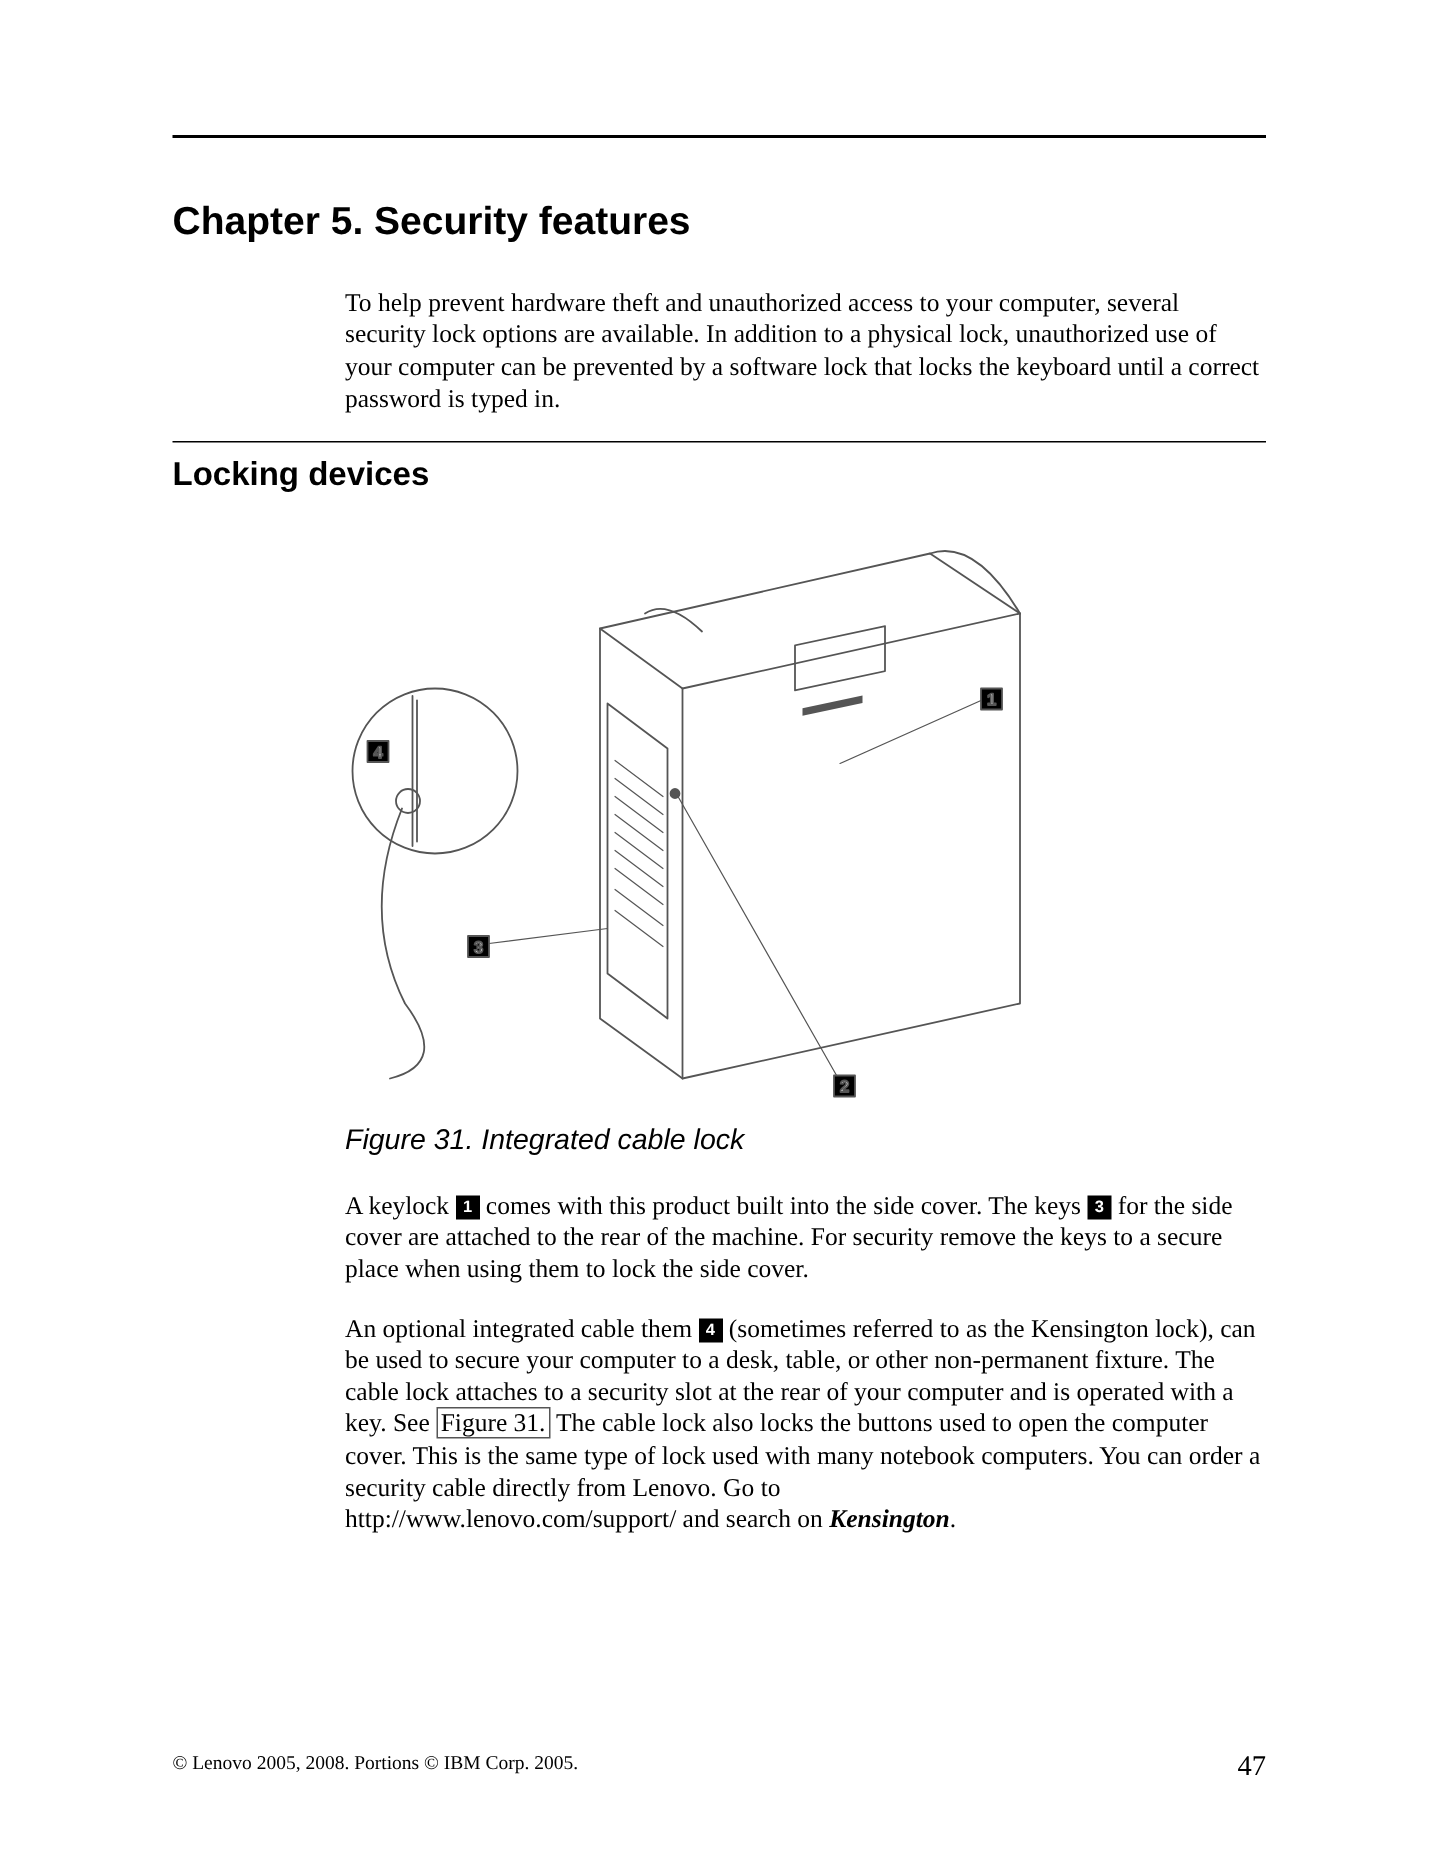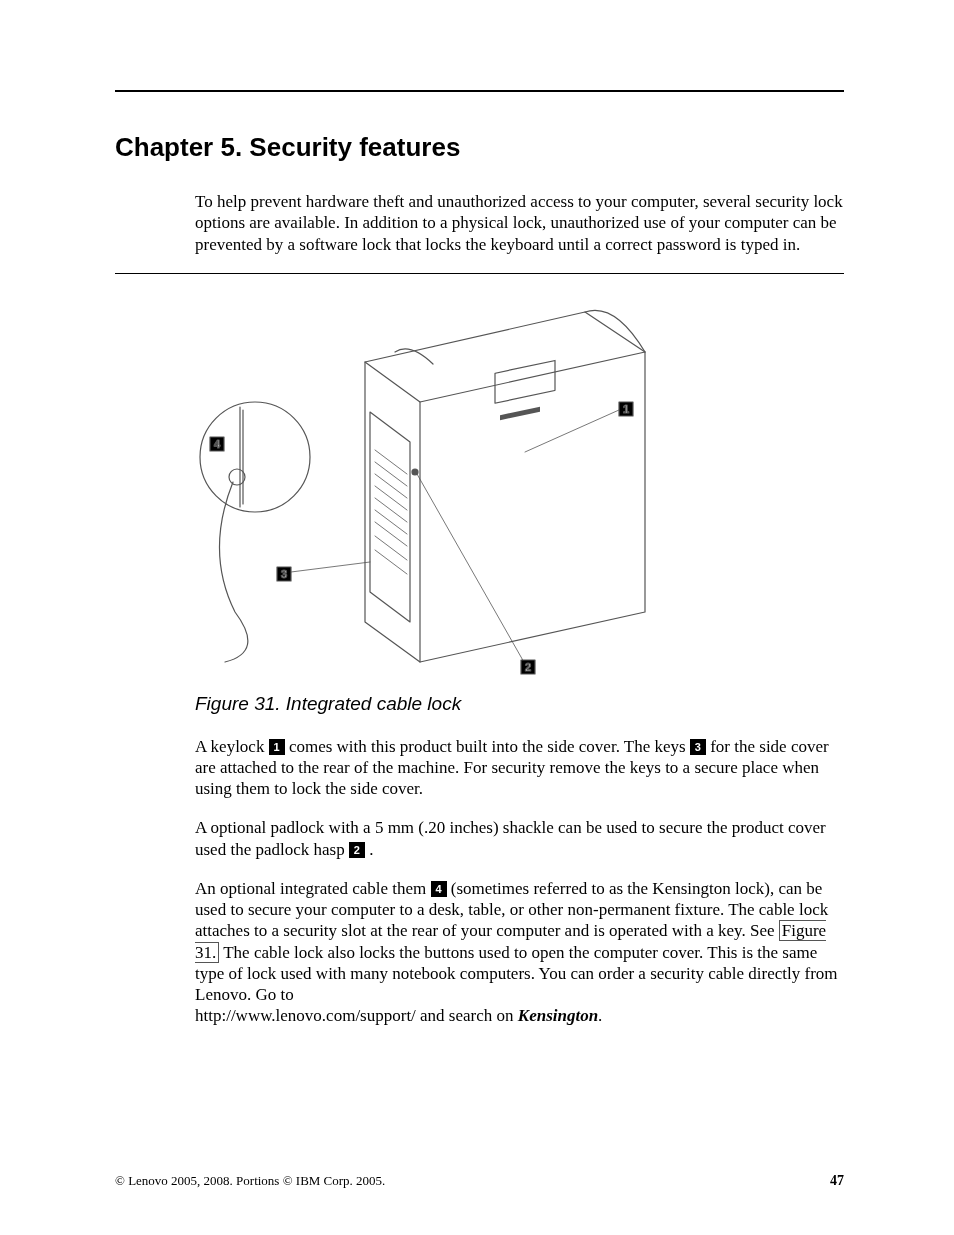--- a/index.html
+++ b/index.html
@@ -32,21 +32,21 @@
     font-size: 26px;
     margin: 0 0 28px 0;
   }
   h2.section {
     font-family: Arial, Helvetica, sans-serif;
     font-weight: bold;
     font-size: 22px;
     margin: 0 0 10px 0;
   }
   .body-block {
-    margin-left: 80px;
+    margin-left: 115px;
     font-size: 17px;
     line-height: 1.25;
   }
   .para {
     margin: 0 0 18px 0;
   }
   .callout {
     display: inline-block;
     width: 16px;
     height: 16px;
@@ -89,38 +89,39 @@
     left: 115px;
     right: 110px;
     bottom: 46px;
     font-size: 13px;
   }
   .footer .left {
     float: left;
   }
   .footer .right {
     float: right;
-    font-weight: bold;
-    font-size: 14px;
+    font-weight: normal;
+    font-size: 19px;
   }
 </style>
 </head>
 <body>
 
 <div class="page">
 
   <hr class="rule-thick">
 
   <h1 class="chapter">Chapter 5. Security features</h1>
 
   <div class="body-block">
     <p class="para">To help prevent hardware theft and unauthorized access to your computer, several security lock options are available. In addition to a physical lock, unauthorized use of your computer can be prevented by a software lock that locks the keyboard until a correct password is typed in.</p>
   </div>
 
   <hr class="rule-thin">
+  <h2 class="section">Locking devices</h2>
 
   <div class="body-block">
 
     <div class="figure">
       <svg viewBox="0 0 560 400" width="560" height="400" stroke="#555" fill="none" stroke-width="1.2" stroke-linejoin="round" stroke-linecap="round">
 
         <path d="M170 80  L390 30  L450 70  L450 330  L225 380  L170 340 Z"></path>
 
         <path d="M170 80  L225 120  L450 70"></path>
 
@@ -174,25 +175,20 @@
     <div class="fig-caption">Figure 31. Integrated cable lock</div>
 
     <p class="para">
       <span>A keylock </span>
       <span class="callout">1</span>
       <span> comes with this product built into the side cover. The keys </span>
       <span class="callout">3</span>
       <span> for the side cover are attached to the rear of the machine. For security remove the keys to a secure place when using them to lock the side cover.</span>
     </p>
 
-    <p class="para">
-      <span>A optional padlock with a 5 mm (.20 inches) shackle can be used to secure the product cover used the padlock hasp </span>
-      <span class="callout">2</span>
-      <span> .</span>
-    </p>
 
     <p class="para">
       <span>An optional integrated cable them </span>
       <span class="callout">4</span>
       <span> (sometimes referred to as the Kensington lock), can be used to secure your computer to a desk, table, or other non-permanent fixture. The cable lock attaches to a security slot at the rear of your computer and is operated with a key. See </span>
       <span class="boxed-link">Figure 31.</span>
       <span> The cable lock also locks the buttons used to open the computer cover. This is the same type of lock used with many notebook computers. You can order a security cable directly from Lenovo. Go to</span><br>
       <span>http://www.lenovo.com/support/ and search on </span><span class="italic">Kensington</span><span>.</span>
     </p>
   </div>

